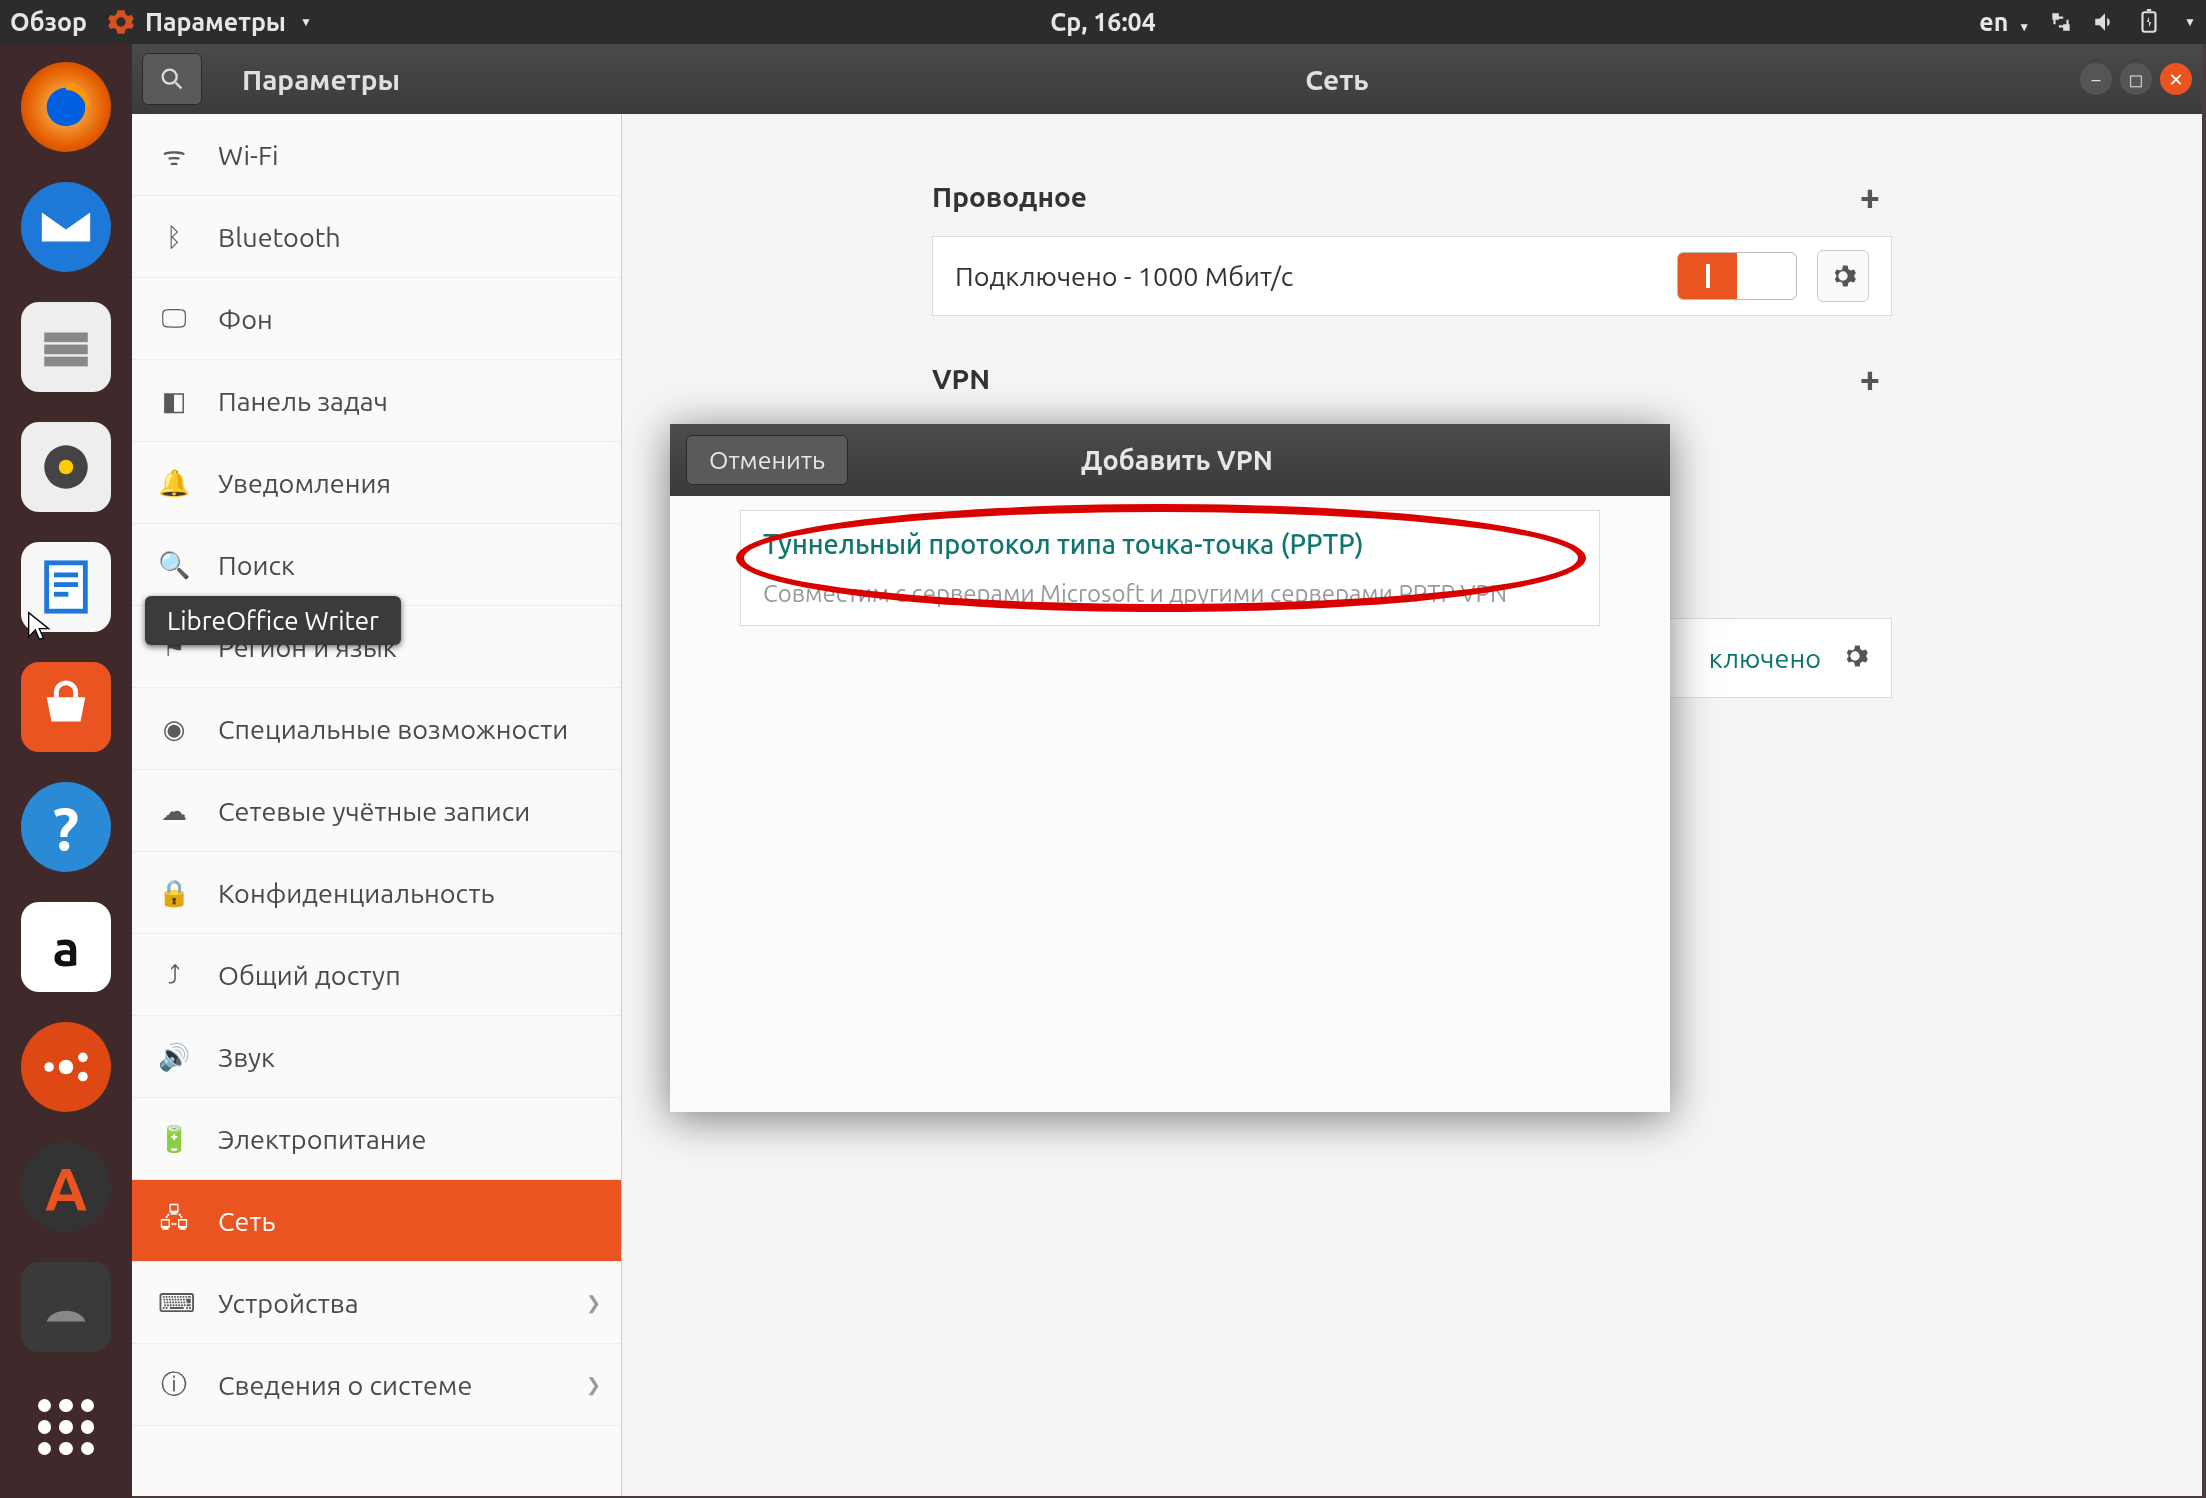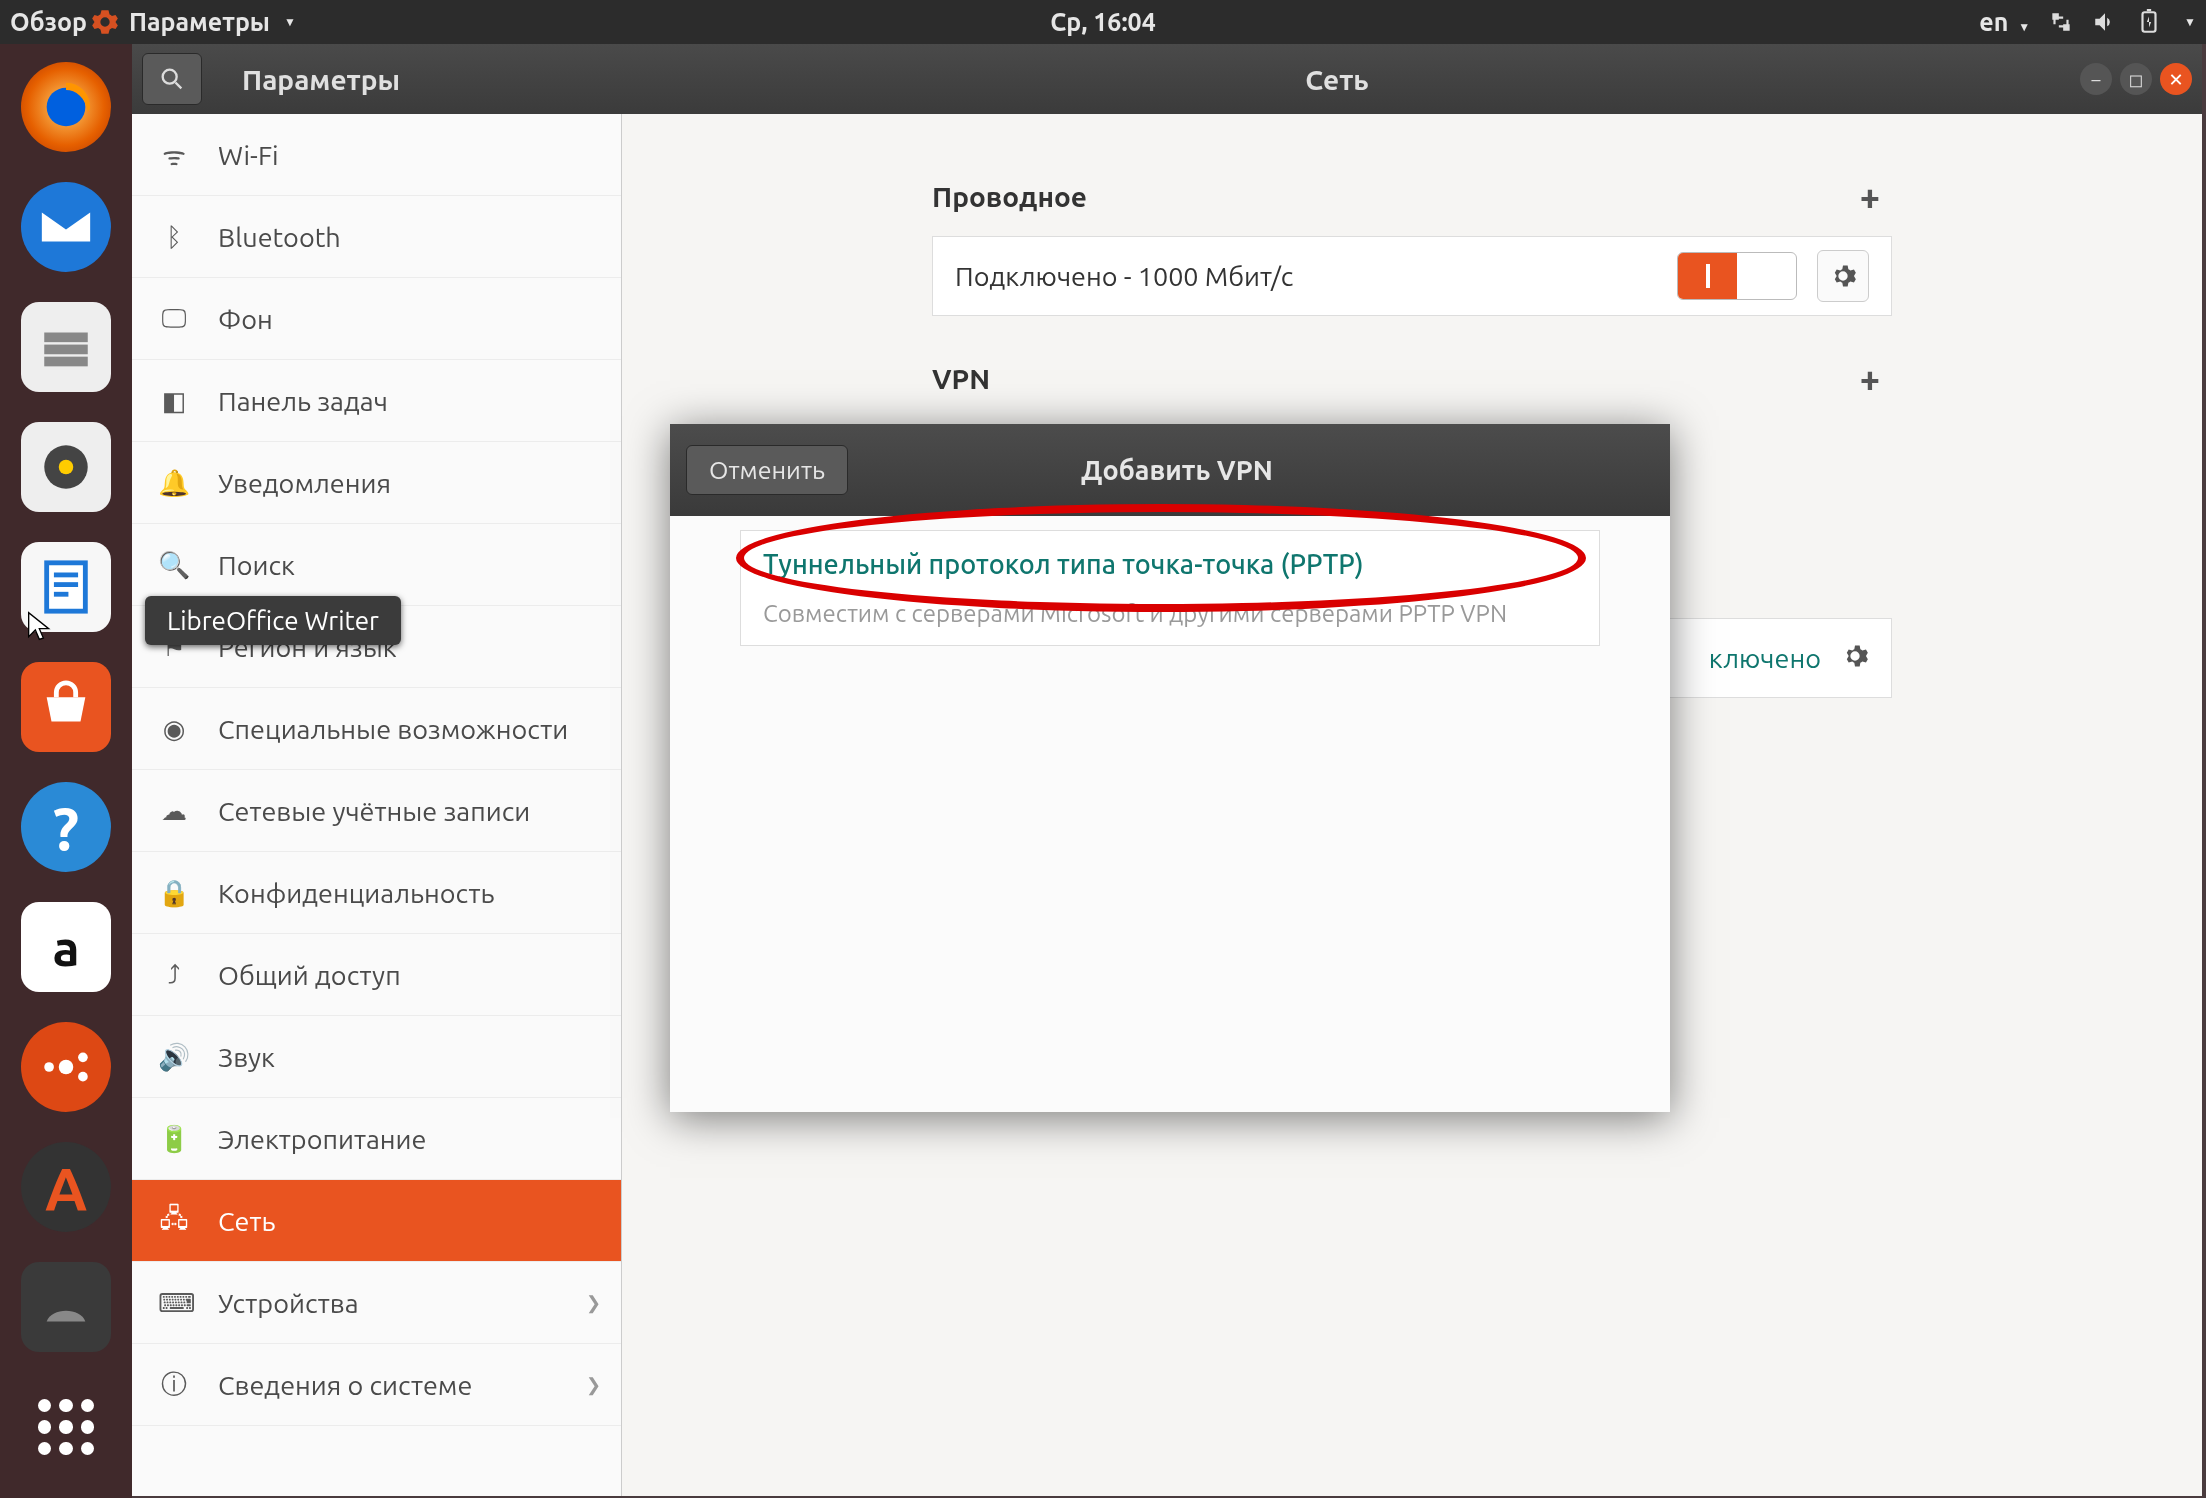--- a/index.html
+++ b/index.html
@@ -19,21 +19,21 @@
   top: 0; left: 0; right: 0;
   height: 44px;
   background: #2c2c2c;
   color: #e6e6e6;
   display: flex;
   align-items: center;
   font-size: 25px;
   font-weight: bold;
   z-index: 50;
 }
-.menubar-left { display: flex; align-items: center; padding-left: 10px; gap: 4px;}
+.menubar-left { display: flex; align-items: center; padding-left: 10px; gap: 20px;}
 .menubar-app { display: flex; align-items: center; gap: 10px;}
 .menubar-center {
   position: absolute; left: 0; right: 0;
   text-align: center;
   pointer-events: none;
 }
 .menubar-right {
   position: absolute; right: 10px;
   display: flex; align-items: center; gap: 18px;
 }
@@ -245,21 +245,21 @@
   left: 670px;
   top: 424px;
   width: 1000px;
   height: 688px;
   background: #fbfbfb;
   box-shadow: 0 6px 40px rgba(0,0,0,0.5);
   z-index: 60;
   display:flex; flex-direction:column;
 }
 .dialog-header {
-  height: 92px;
+  height: 72px;
   background: linear-gradient(#4c4c4c, #3a3a3a);
   position: relative;
   display:flex; align-items:center;
 }
 .dialog-header .cancel {
   margin-left: 16px;
   background: #5a5a5a;
   border: 1px solid #2a2a2a;
   border-radius: 6px;
   color: #e6e6e6;

